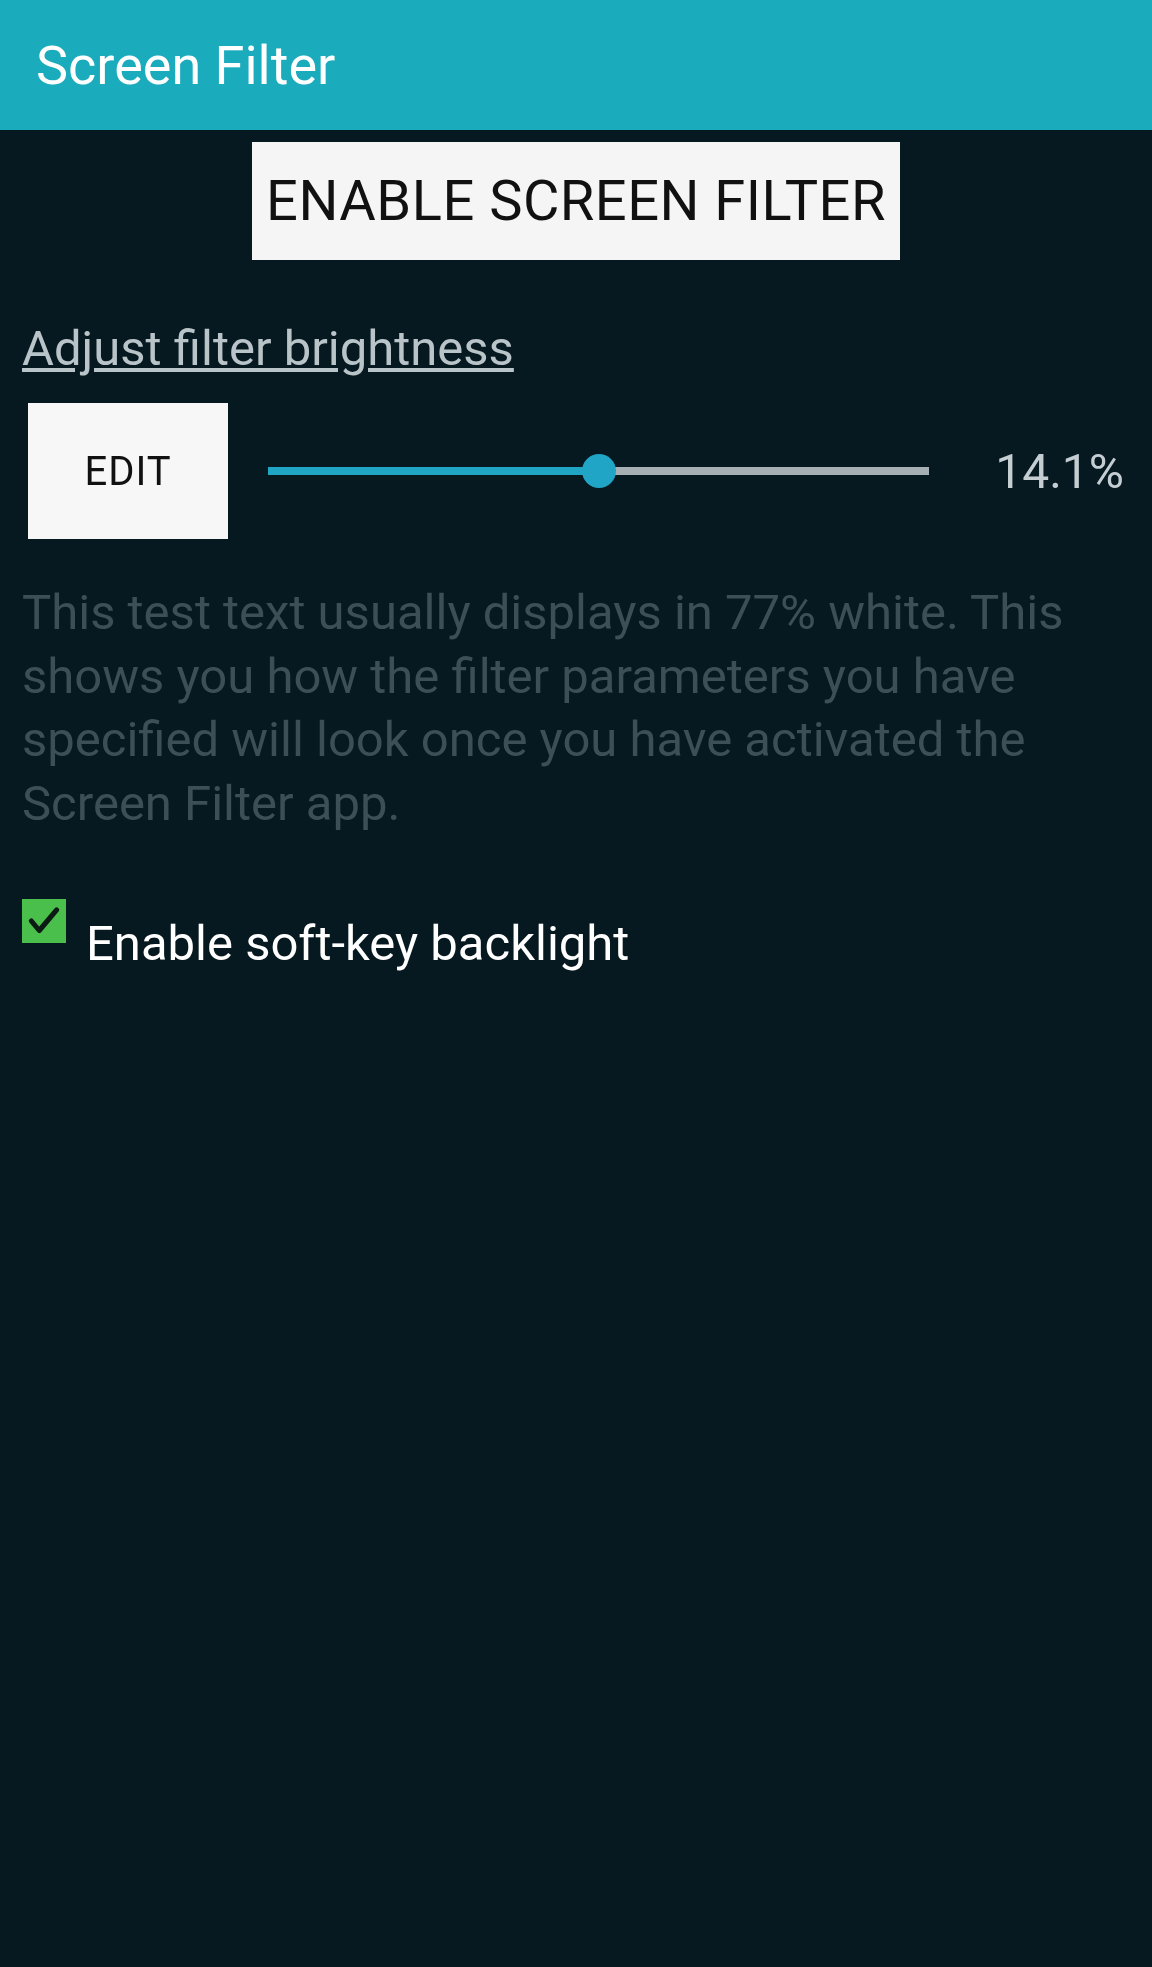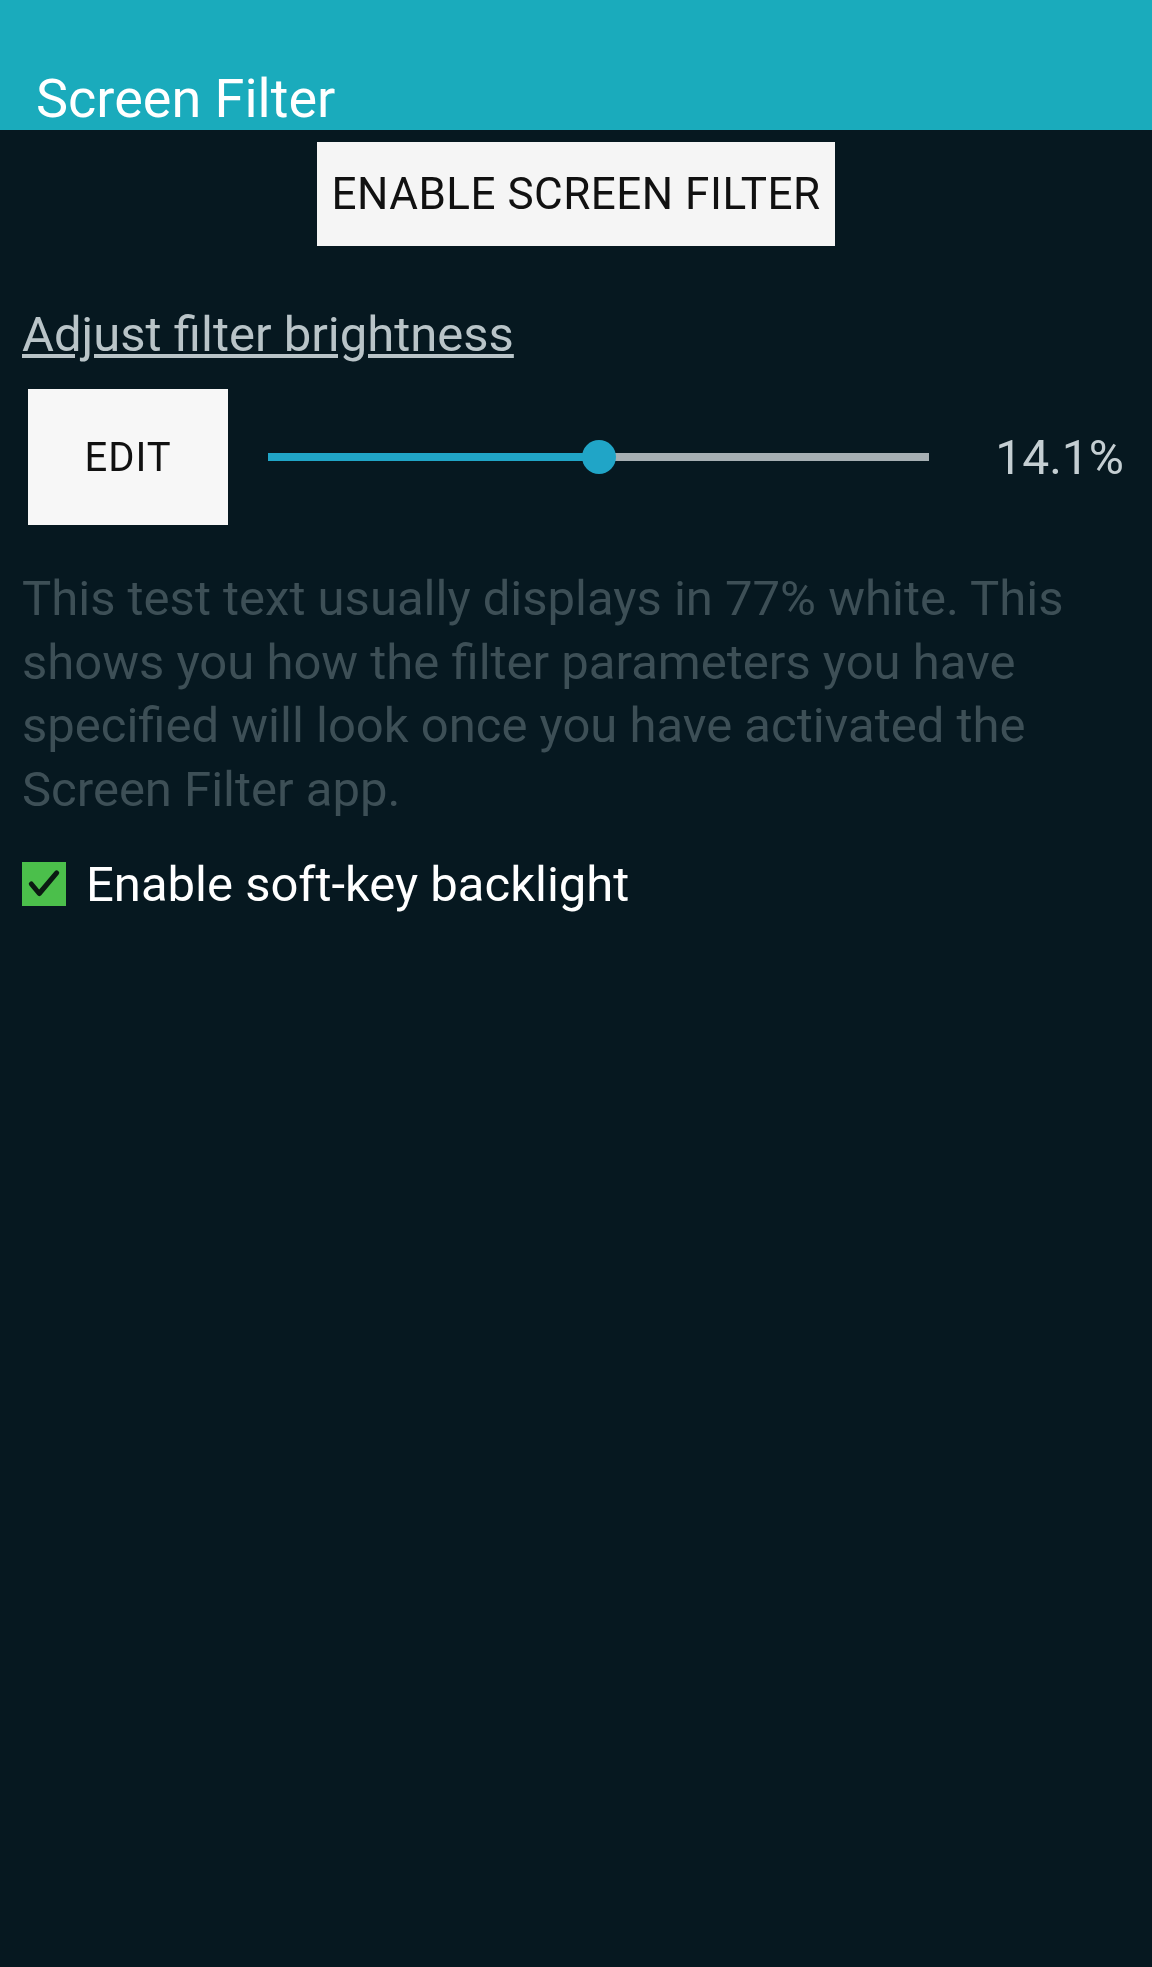--- a/index.html
+++ b/index.html
@@ -11,40 +11,40 @@
     width: 1152px;
     height: 1967px;
     background: #061820;
     font-family: -apple-system, Roboto, "Helvetica Neue", Arial, sans-serif;
     overflow: hidden;
   }
   .header {
     background: #1aabbc;
     height: 130px;
     display: flex;
-    align-items: flex-end;
+    align-items: center;
     padding-left: 36px;
   }
   .header-title {
     color: #ffffff;
     font-size: 54px;
     font-weight: 400;
   }
   .content {
     padding: 0 22px;
   }
   .enable-btn-wrap {
     display: flex;
     justify-content: center;
     padding-top: 12px;
   }
   .enable-btn {
     background: #f5f5f5;
     color: #111111;
-    font-size: 44px;
+    font-size: 56px;
     font-weight: 400;
     letter-spacing: 0.5px;
     border: none;
     padding: 26px 14px 26px 14px;
     cursor: pointer;
     font-family: inherit;
   }
   .section-heading {
     color: #b9c4c8;
     font-size: 49px;
@@ -134,20 +134,21 @@
     flex-shrink: 0;
   }
   .checkbox svg {
     width: 38px;
     height: 38px;
   }
   .checkbox-label {
     color: #ffffff;
     font-size: 49px;
     font-weight: 400;
+    margin-top: 45px;
   }
 </style>
 </head>
 <body>
 
 <div class="header">
   <div class="header-title">Screen Filter</div>
 </div>
 
 <div class="content">

